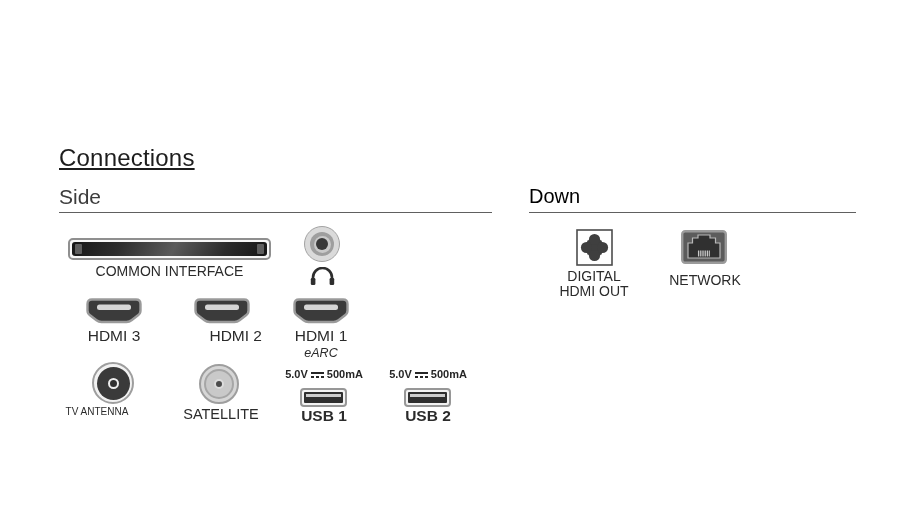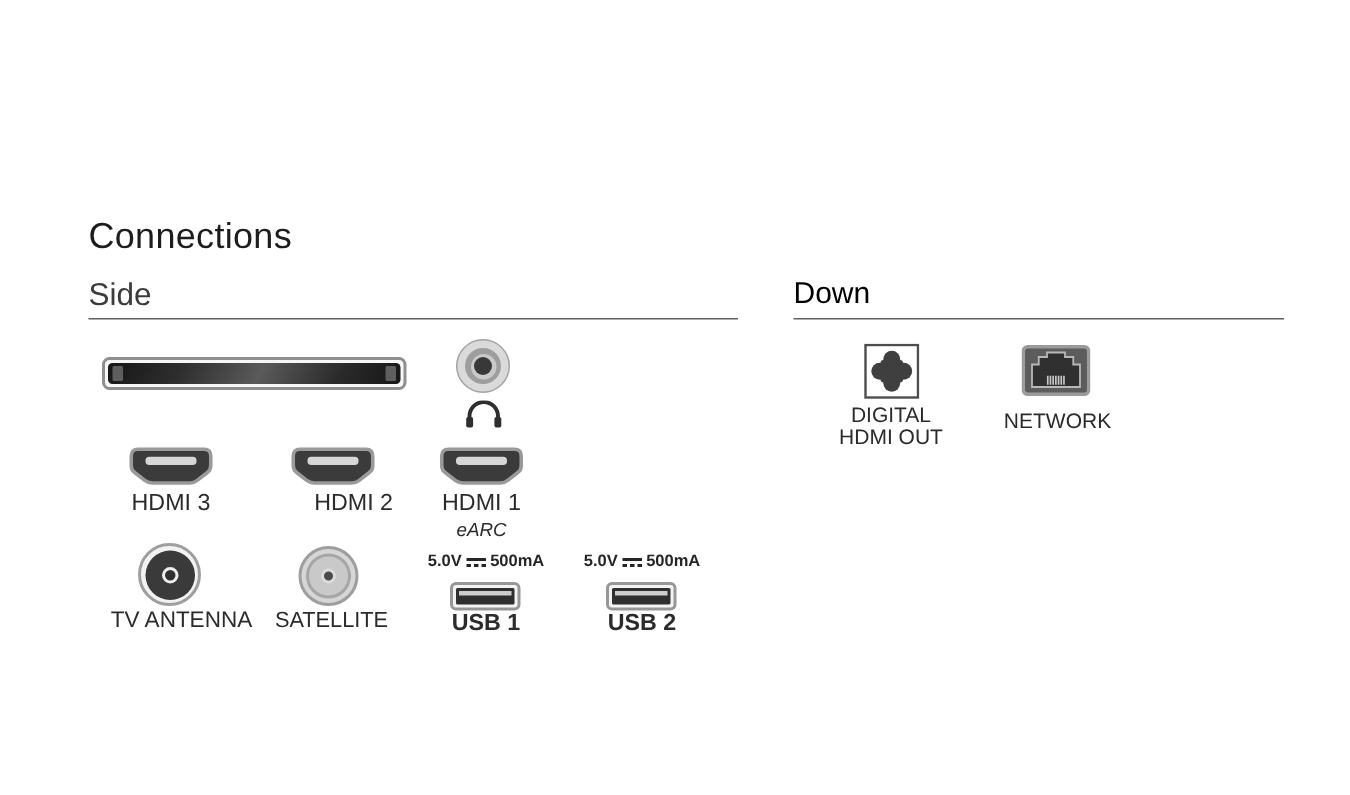--- a/index.html
+++ b/index.html
@@ -2,21 +2,21 @@
 <html><head>
 <meta charset="utf-8">
 <style>
   html,body{margin:0;padding:0;background:#fff;}
   #canvas{position:relative;width:900px;height:530px;background:#ffffff;overflow:hidden;
           font-family:"Liberation Sans",sans-serif;color:#2b2b2b;}
   .abs{position:absolute;}
   .lbl{position:absolute;text-align:center;font-size:14px;line-height:1.12;color:#2b2b2b;white-space:nowrap;}
 
   
-  #page-title{left:59px;top:144px;font-size:24px;color:#1d1d1d;letter-spacing:.2px;}
+  #page-title{left:59px;top:144px;font-size:24px;color:#1d1d1d;letter-spacing:.2px;text-decoration:underline;}
   #side-heading{left:59px;top:185px;font-size:21px;color:#3c3c3c;}
   #side-rule{left:59px;top:212px;width:433px;height:1px;background:#606060;}
   #down-heading{left:529px;top:185px;font-size:20px;color:#000000;}
   #down-rule{left:529px;top:212px;width:327px;height:1px;background:#606060;}
 
   
   #ci-port{left:68px;top:238px;width:195px;height:14px;border:2px solid #8f8f8f;border-radius:5px;
            background:#f7f7f7;padding:2px;}
   #ci-inner{width:100%;height:100%;border-radius:3px;position:relative;overflow:hidden;
             background:linear-gradient(115deg,#161616 0%,#2e2e2e 25%,#5a5a5a 52%,#2b2b2b 78%,#161616 100%);}
@@ -39,21 +39,21 @@
   #hdmi3-label{left:74px;} #hdmi2-label{left:182px;text-align:right;} #hdmi1-label{left:281px;}
   #earc-label{left:281px;top:346px;width:80px;font-size:12.5px;font-style:italic;}
 
   
   #tv-ant{position:absolute;left:92px;top:362px;width:38px;height:38px;background:#f2f2f2;border:2px solid #9e9e9e;}
   #tv-ant-disc{width:33px;height:33px;background:#3a3a3a;}
   #tv-ant-center{width:7px;height:7px;background:#303030;border:2px solid #ededed;}
   #sat{position:absolute;left:199px;top:364px;width:36px;height:36px;background:#d6d6d6;border:2px solid #9e9e9e;}
   #sat-mid{width:26px;height:26px;background:#c9c9c9;border:2px solid #a6a6a6;}
   #sat-center{width:6px;height:6px;background:#4c4c4c;border:2px solid #dcdcdc;}
-  #tv-ant-label{left:64px;top:406px;width:114px;font-size:15px;text-align:center;}
+  #tv-ant-label{left:40px;top:406px;width:114px;font-size:10px;text-align:center;}
   #sat-label{left:174px;top:406px;width:94px;font-size:14.5px;}
 
   
   .usb-rating{position:absolute;top:368px;width:84px;display:flex;align-items:center;justify-content:center;
               gap:1px;font-size:11px;font-weight:bold;color:#262626;}
   #usb1-rating{left:282px;} #usb2-rating{left:386px;}
   .dc{display:flex;flex-direction:column;gap:2px;margin:1px 2px 0 2px;}
   .dc-top{width:13px;height:2px;background:#262626;}
   .dc-dashes{display:flex;gap:2px;}
   .dc-dash{width:3px;height:2px;background:#262626;}
@@ -81,20 +81,21 @@
 
   <div class="abs" id="side-heading">Side</div>
   <div class="abs" id="side-rule"></div>
 
   <div class="abs" id="ci-port">
     <div id="ci-inner">
       <div class="ci-cap left"></div>
       <div class="ci-cap right"></div>
     </div>
   </div>
+  <div class="lbl" id="ci-label">COMMON INTERFACE</div>
 
   <div class="ring" id="phones-jack">
     <div class="ring" id="phones-mid">
       <div class="ring" id="phones-gap">
         <div class="ring" id="phones-center"></div>
       </div>
     </div>
   </div>
   <svg class="abs" id="phones-icon" width="27" height="19" viewBox="0 0 27 19">
     <path d="M4 14 V10.5 a9.5 9.5 0 0 1 19 0 V14" fill="none" stroke="#2e2e2e" stroke-width="2.6" stroke-linecap="round"></path>

